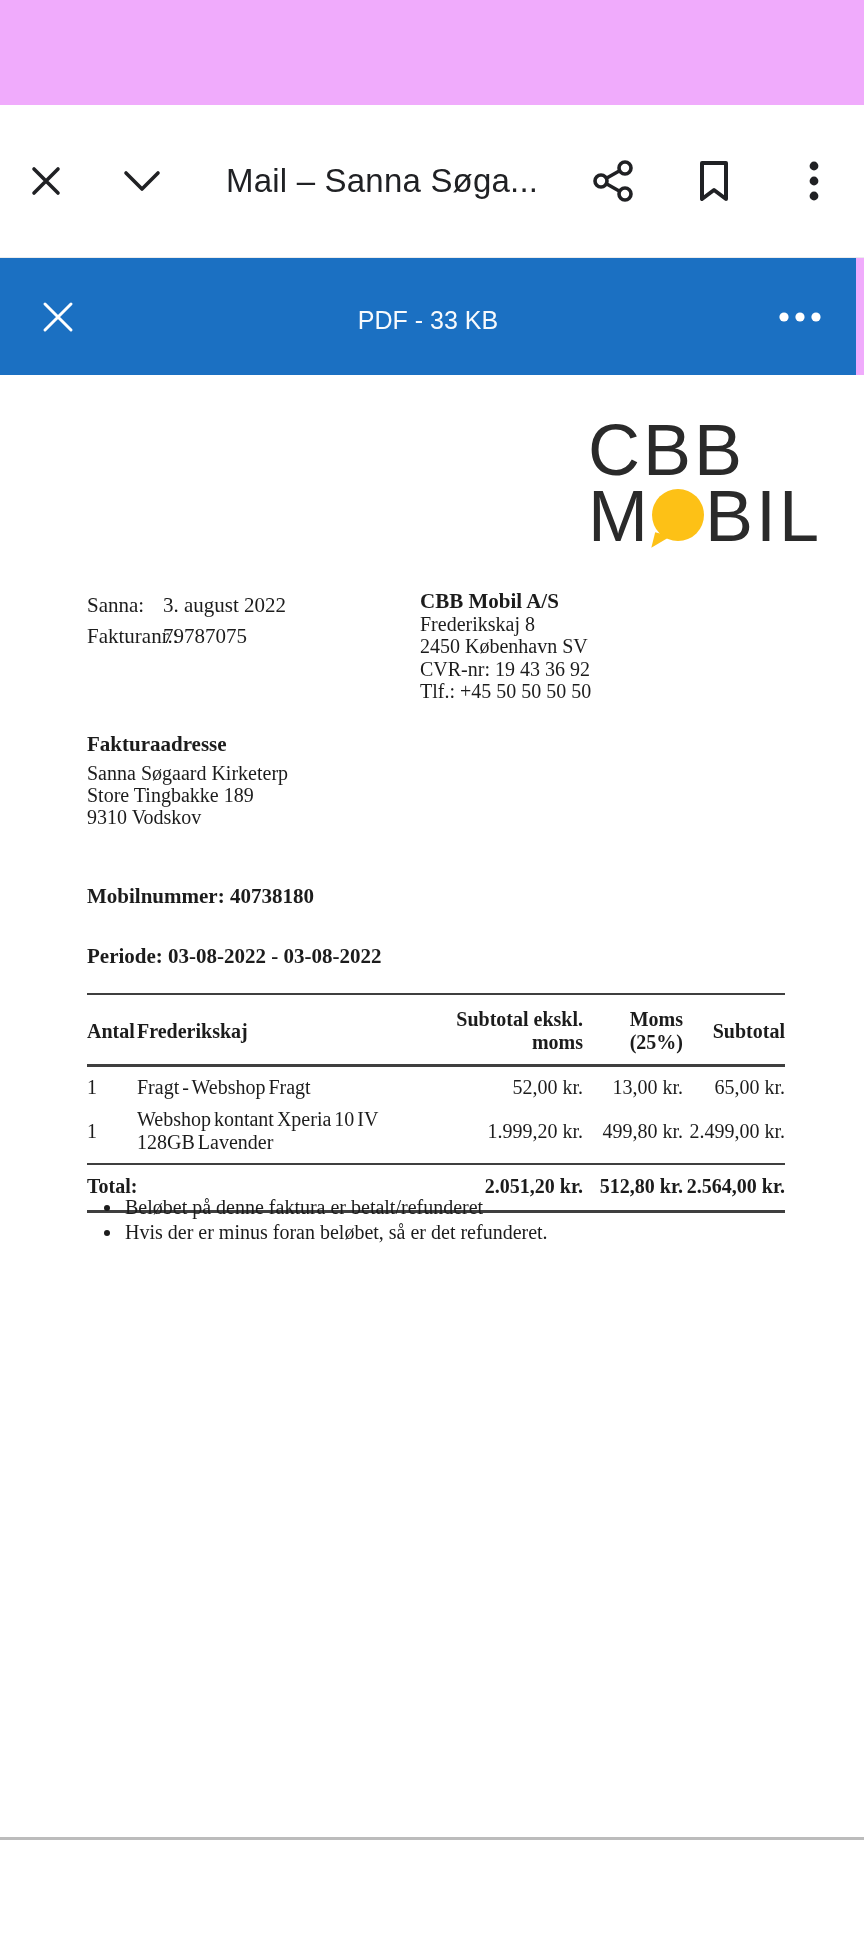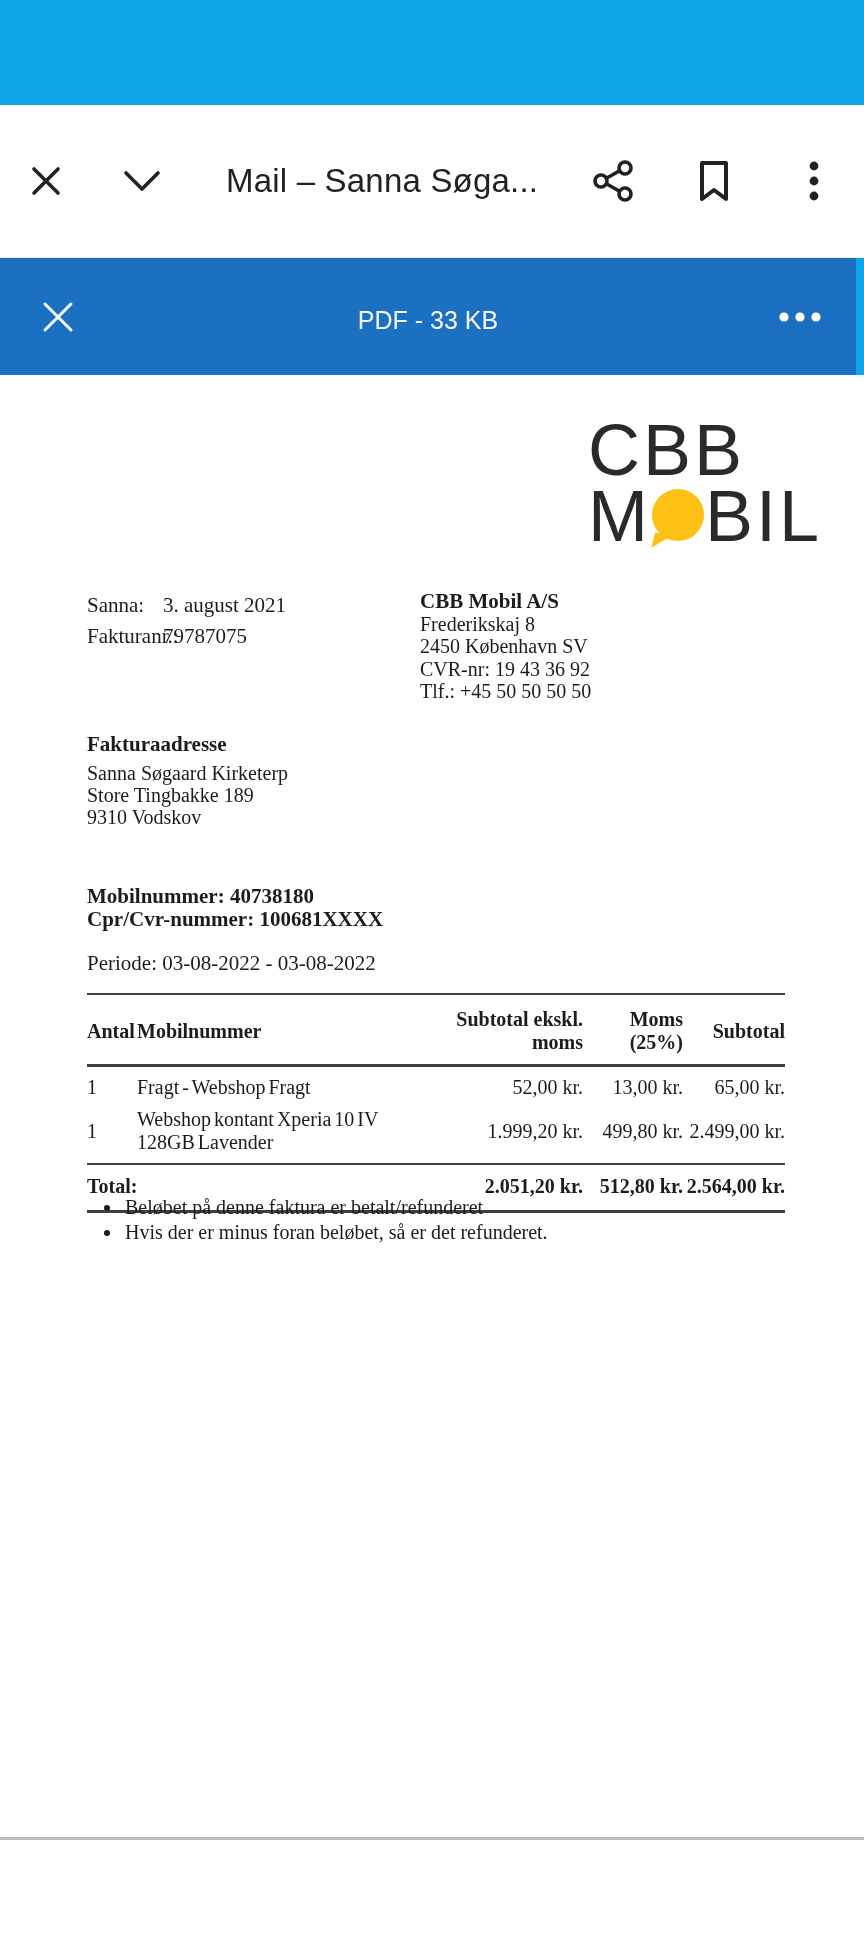--- a/index.html
+++ b/index.html
@@ -1,19 +1,19 @@
 <!DOCTYPE html>
 <html><head>
 <meta charset="utf-8">
 <style>
   * { margin:0; padding:0; box-sizing:border-box; }
   html,body { width:864px; height:1939px; background:#ffffff; overflow:hidden;
               font-family:"Liberation Sans", sans-serif; }
 
-  .screen { width:864px; height:1939px; position:relative; background:#0ea5e9; }
+  .screen { width:864px; height:1939px; position:relative; background:#f0abfc; }
 
   
   .status-spacer { height:105px; }
 
   
   .browser-header {
     height:153px; display:flex; align-items:center;
     padding:0 28px 0 26px; background:#fff;
     border-bottom:1px solid #ececec;
   }
@@ -66,21 +66,21 @@
   .company { font-size:20px; line-height:22.5px; }
   .company-name { font-weight:bold; font-size:21px; }
 
   
   .billing { position:absolute; top:358px; left:87px; font-size:20px; line-height:22px; }
   .billing-heading { font-weight:bold; font-size:21px; margin-bottom:7px; }
 
   
   .account { position:absolute; top:510px; left:87px; font-size:21px; }
   .acct-line { font-weight:bold; line-height:23px; }
-  .periode { font-weight:normal; margin-top:20px; }
+  .periode { font-weight:bold; margin-top:36px; }
 
   
   .inv-table { position:absolute; top:618px; left:87px; width:698px;
                border-collapse:collapse; table-layout:fixed;
                font-size:20px; color:#1c1c1c;
                border-top:2px solid #3f3f3f; border-bottom:3px solid #3f3f3f; }
   .inv-table th { font-weight:bold; vertical-align:middle; padding:13px 0 10px; }
   .inv-table thead tr { border-bottom:3px solid #3f3f3f; }
   .inv-table td { vertical-align:middle; }
   .row-1 td { padding:9px 0 5px; }
@@ -170,21 +170,21 @@
 
     <div class="logo">
       <div class="logo-l1">CBB</div>
       <div class="logo-l2"><span>M</span><span class="bubble"></span><span>BIL</span></div>
     </div>
 
     <div class="meta-row">
       <div class="meta-left">
         <div class="meta-line">
           <span class="meta-label">Sanna:</span>
-          <span>3. august 2021</span>
+          <span>3. august 2022</span>
         </div>
         <div class="meta-line">
           <span class="meta-label">Fakturanr.:</span>
           <span>79787075</span>
         </div>
       </div>
       <div class="company">
         <div class="company-name">CBB Mobil A/S</div>
         <div>Frederikskaj 8</div>
         <div>2450 København SV</div>
@@ -195,36 +195,35 @@
 
     <div class="billing">
       <div class="billing-heading">Fakturaadresse</div>
       <div>Sanna Søgaard Kirketerp</div>
       <div>Store Tingbakke 189</div>
       <div>9310 Vodskov</div>
     </div>
 
     <div class="account">
       <div class="acct-line">Mobilnummer: 40738180</div>
-      <div class="acct-line">Cpr/Cvr-nummer: 100681XXXX</div>
       <div class="periode">Periode: 03-08-2022 - 03-08-2022</div>
     </div>
 
     <table class="inv-table">
       <colgroup>
         <col style="width:50px">
           <col style="width:296px">
           <col style="width:150px">
         <col style="width:100px">
           <col style="width:102px">
       </colgroup>
       <thead>
         <tr>
           <th class="al">Antal</th>
-          <th class="al col-desc">Mobilnummer</th>
+          <th class="al col-desc">Frederikskaj</th>
           <th class="num">Subtotal ekskl. moms</th>
           <th class="num moms-cell">Moms (25%)</th>
           <th class="num">Subtotal</th>
         </tr>
       </thead>
       <tbody>
         <tr class="row-1">
           <td class="al">1</td>
           <td class="al col-desc">Fragt - Webshop Fragt</td>
           <td class="num">52,00 kr.</td>

